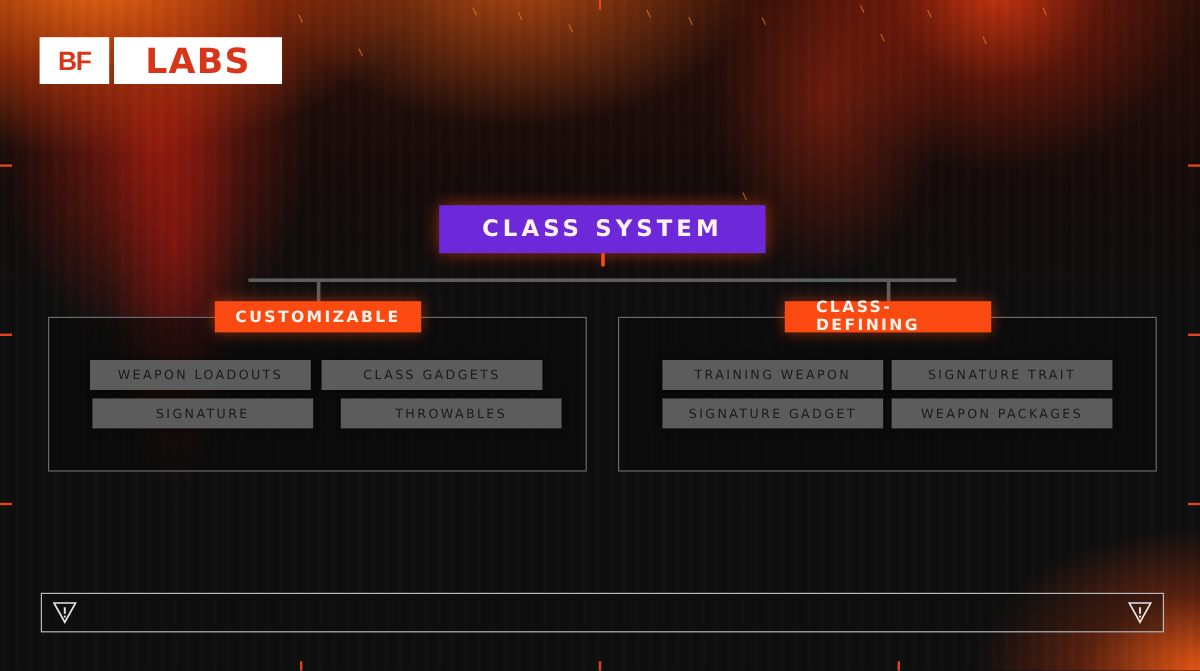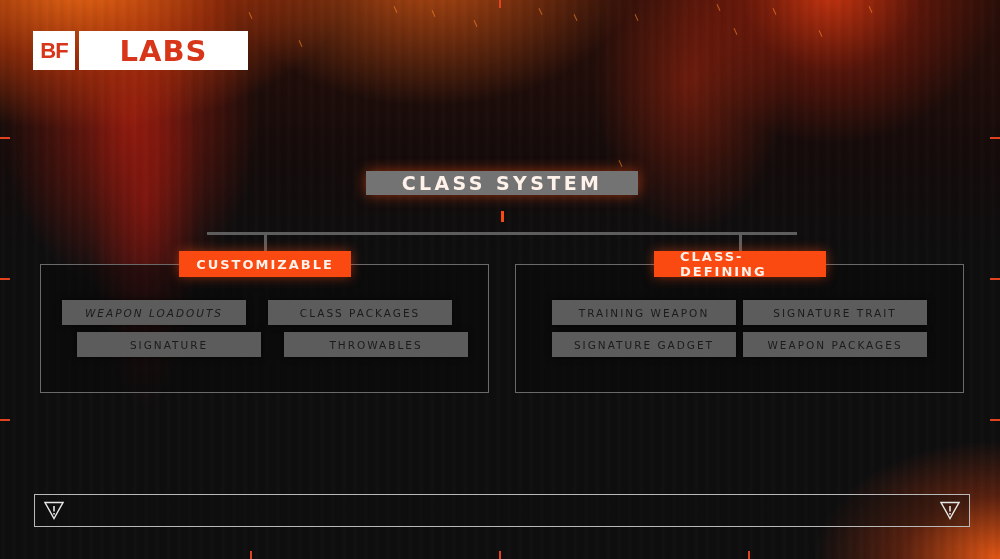--- a/index.html
+++ b/index.html
@@ -24,31 +24,31 @@
     pointer-events: none;
   }
   .spark { position: absolute; width: 1px; height: 7px; background: #ff8a2a; opacity: 0.6; transform: rotate(-25deg); }
 
   .tick { position: absolute; background: #e1431f; }
   .tick.h { width: 10px; height: 2px; }
   .tick.v { width: 2px; height: 8px; }
 
   .logo { position: absolute; left: 33px; top: 31px; height: 39px; display: flex; gap: 4px; }
   .logo .bf {
-    background: #fff; width: 42px; height: 39px; display: flex; align-items: center; justify-content: center;
+    background: #fff; width: 58px; height: 39px; display: flex; align-items: center; justify-content: center;
     color: #d8361a; font-family: "Liberation Sans", sans-serif; font-weight: 700; font-size: 22px; letter-spacing: -1px;
   }
   .logo .labs {
-    background: #fff; width: 169px; height: 39px; display: flex; align-items: center; justify-content: center;
+    background: #fff; width: 140px; height: 39px; display: flex; align-items: center; justify-content: center;
     color: #d8361a; font-family: "DejaVu Sans", sans-serif; font-weight: 700; font-size: 29px; letter-spacing: 1px;
   }
 
   .title-box {
-    position: absolute; left: 366px; top: 171px; width: 272px; height: 24px;
-    background: #737373; box-shadow: 0 0 14px rgba(255,80,20,0.55);
+    position: absolute; left: 366px; top: 171px; width: 272px; height: 40px;
+    background: #6d28d9; box-shadow: 0 0 14px rgba(255,80,20,0.55);
     display: flex; align-items: center; justify-content: center;
     color: #fff2ea; font-weight: 700; font-size: 19px; letter-spacing: 3.4px;
   }
   .title-stem { position: absolute; left: 501px; top: 211px; width: 3px; height: 11px; background: #fa4a12; }
 
   .hline { position: absolute; left: 207px; top: 232px; width: 590px; height: 3px; background: #5d5d5d; }
   .vdrop { position: absolute; top: 234px; width: 3px; height: 18px; background: #5d5d5d; }
 
   .panel { position: absolute; top: 264px; width: 449px; height: 129px; border: 1.5px solid #6a6a6a; background: rgba(10,10,10,0.55); }
   .panel-label {
@@ -112,22 +112,22 @@
 
 <div class="title-box">CLASS SYSTEM</div>
 <div class="title-stem"></div>
 
 <div class="hline"></div>
 <div class="vdrop" style="left:264px;"></div>
 <div class="vdrop" style="left:739px;"></div>
 
 <div class="panel" style="left:40px;"></div>
 <div class="panel-label" style="left:179px;width:172px;">CUSTOMIZABLE</div>
-<div class="chip" style="left:62px;top:300px;font-style:italic;">WEAPON LOADOUTS</div>
-<div class="chip" style="left:268px;top:300px;">CLASS PACKAGES</div>
+<div class="chip" style="left:75px;top:300px;">WEAPON LOADOUTS</div>
+<div class="chip" style="left:268px;top:300px;">CLASS GADGETS</div>
 <div class="chip" style="left:77px;top:332px;">SIGNATURE</div>
 <div class="chip" style="left:268px;top:332px;margin-left:16px;">THROWABLES</div>
 
 <div class="panel" style="left:515px;"></div>
 <div class="panel-label" style="left:654px;width:172px;padding-left:26px;">CLASS-DEFINING</div>
 <div class="chip" style="left:552px;top:300px;">TRAINING WEAPON</div>
 <div class="chip" style="left:743px;top:300px;">SIGNATURE TRAIT</div>
 <div class="chip" style="left:552px;top:332px;">SIGNATURE GADGET</div>
 <div class="chip" style="left:743px;top:332px;">WEAPON PACKAGES</div>
 

